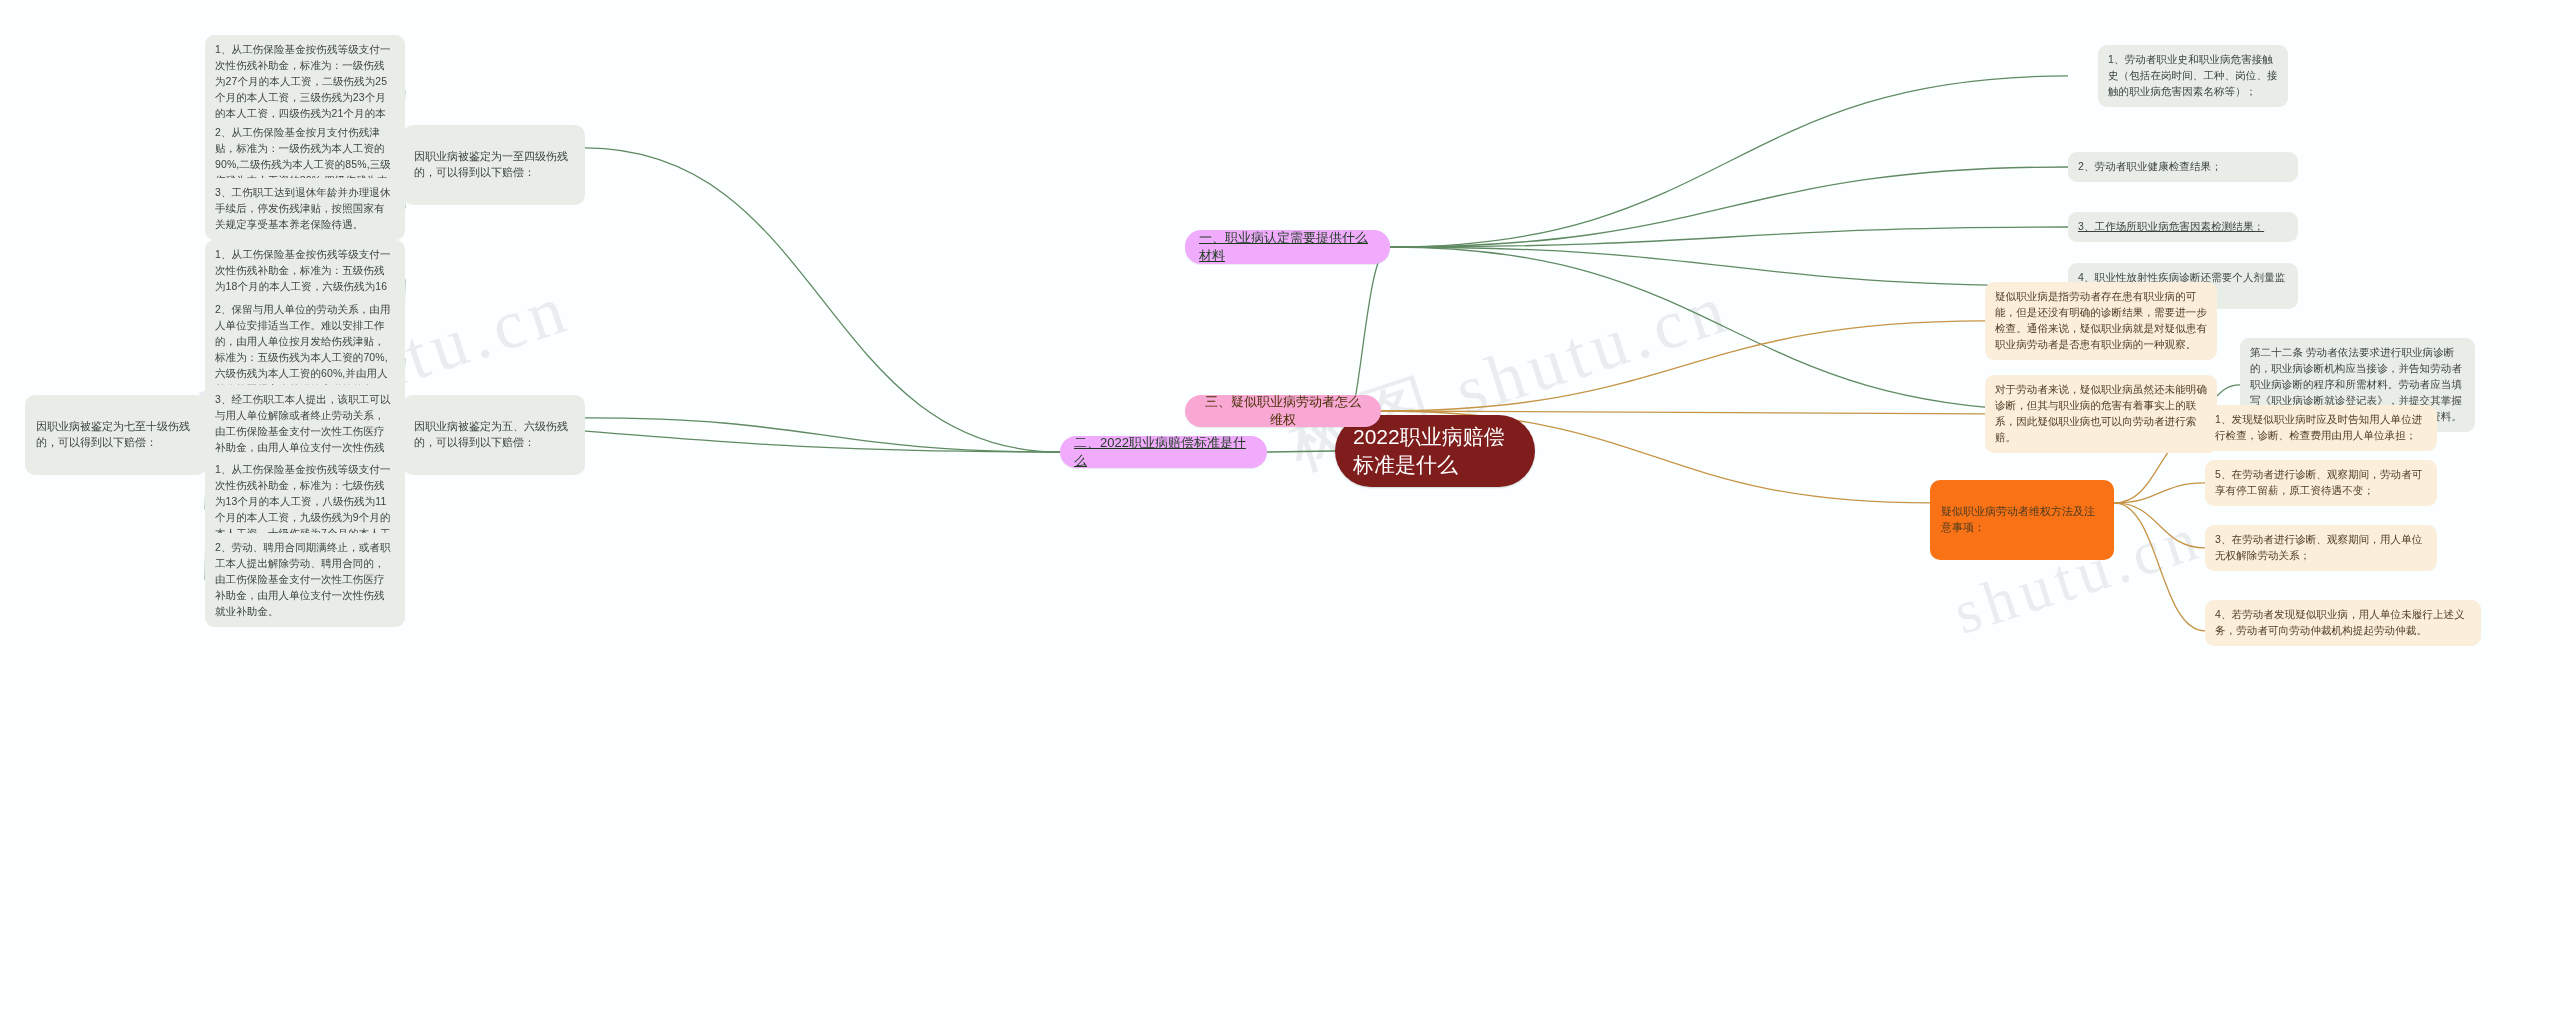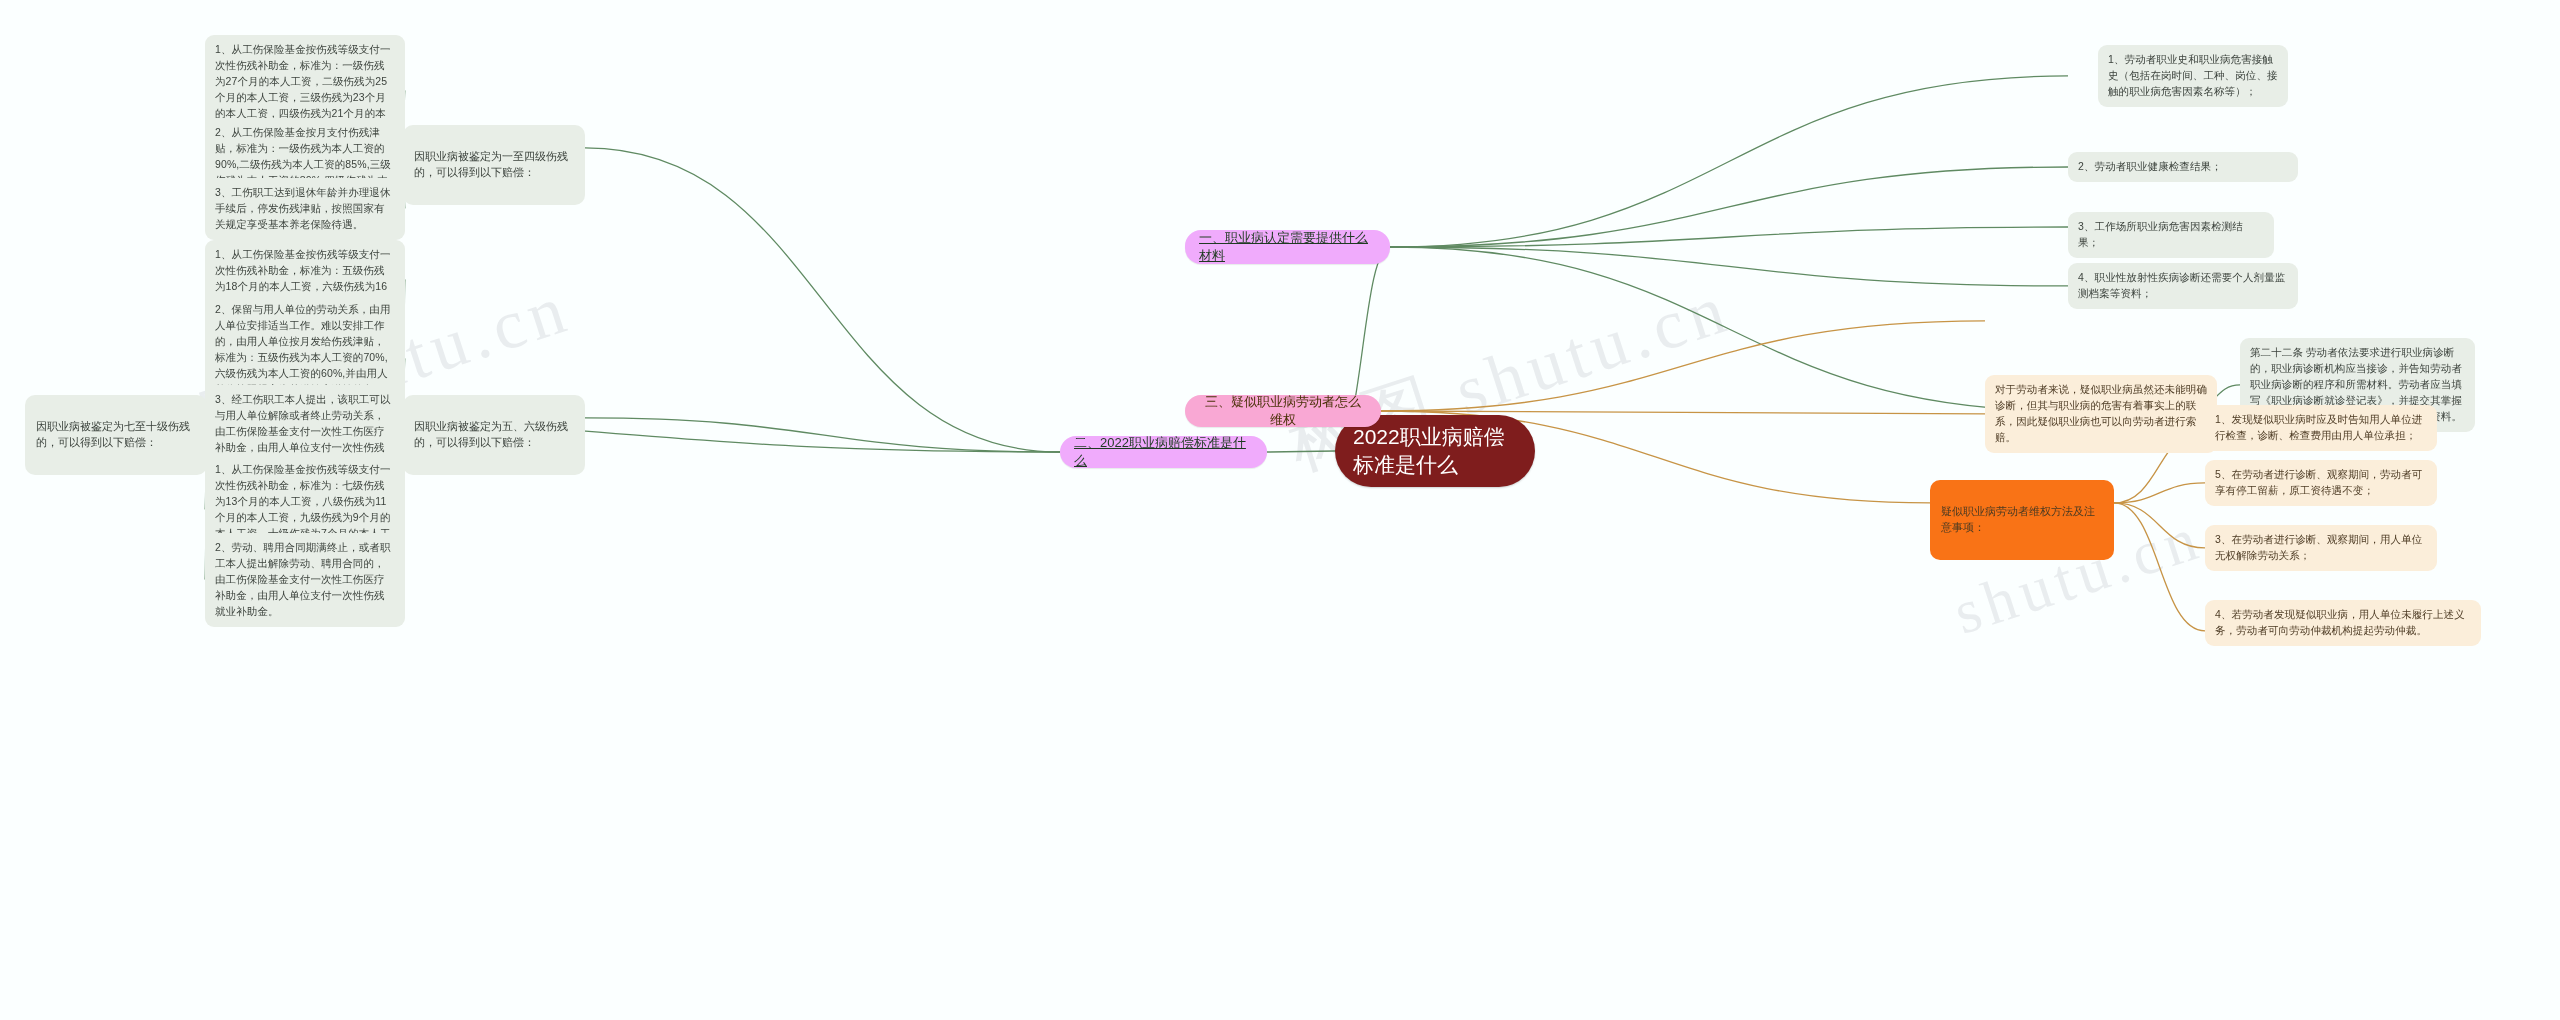--- a/index.html
+++ b/index.html
@@ -105,21 +105,21 @@
       <path d="M2114 502.9375 C2159.5 502.9375 2159.5 547.953125 2205 547.953125" fill="none" stroke="#c79446" stroke-width="1.3"></path>
       <path d="M2114 502.9375 C2159.5 502.9375 2159.5 630.9296875 2205 630.9296875" fill="none" stroke="#c79446" stroke-width="1.3"></path>
     </svg>
 
   <div class="node root" style="left:1335px;top:415px;width:200px;height:72px;">2022职业病赔偿标准是什么</div>
 
   <div class="node branch green" style="left:1185px;top:230px;width:205px;height:34px;">一、职业病认定需要提供什么材料</div>
 
   <div class="node leaf green" style="left:2068px;top:45px;width:190px;margin-left:30px;">1、劳动者职业史和职业病危害接触史（包括在岗时间、工种、岗位、接触的职业病危害因素名称等）；</div>
   <div class="node leaf green" style="left:2068px;top:152px;width:230px;">2、劳动者职业健康检查结果；</div>
-  <div class="node leaf green" style="left:2068px;top:212px;width:206px;">3、工作场所职业病危害因素检测结果；</div>
+  <div class="node leaf green" style="left:2068px;top:212px;width:230px;text-decoration:underline;">3、工作场所职业病危害因素检测结果；</div>
   <div class="node leaf green" style="left:2068px;top:263px;width:230px;">4、职业性放射性疾病诊断还需要个人剂量监测档案等资料；</div>
   <div class="node leaf green" style="left:2068px;top:388px;width:122px;">5、与诊断有关的其他资料。</div>
   <div class="node leaf green" style="left:2240px;top:338px;width:235px;">第二十二条 劳动者依法要求进行职业病诊断的，职业病诊断机构应当接诊，并告知劳动者职业病诊断的程序和所需材料。劳动者应当填写《职业病诊断就诊登记表》，并提交其掌握的本办法第二十一条规定的职业病诊断资料。</div>
 
   <div class="node branch green" style="left:1060px;top:436px;width:207px;height:32px;">二、2022职业病赔偿标准是什么</div>
 
   <div class="node sub green" style="left:403px;top:125px;width:182px;">因职业病被鉴定为一至四级伤残的，可以得到以下赔偿：</div>
   <div class="node leaf green" style="left:205px;top:35px;width:200px;">1、从工伤保险基金按伤残等级支付一次性伤残补助金，标准为：一级伤残为27个月的本人工资，二级伤残为25个月的本人工资，三级伤残为23个月的本人工资，四级伤残为21个月的本人工资。</div>
   <div class="node leaf green" style="left:205px;top:118px;width:200px;">2、从工伤保险基金按月支付伤残津贴，标准为：一级伤残为本人工资的90%,二级伤残为本人工资的85%,三级伤残为本人工资的80%,四级伤残为本人工资的75%.</div>
   <div class="node leaf green" style="left:205px;top:178px;width:200px;">3、工伤职工达到退休年龄并办理退休手续后，停发伤残津贴，按照国家有关规定享受基本养老保险待遇。</div>
@@ -128,20 +128,21 @@
   <div class="node leaf green" style="left:205px;top:240px;width:200px;">1、从工伤保险基金按伤残等级支付一次性伤残补助金，标准为：五级伤残为18个月的本人工资，六级伤残为16个月的本人工资。</div>
   <div class="node leaf green" style="left:205px;top:295px;width:200px;">2、保留与用人单位的劳动关系，由用人单位安排适当工作。难以安排工作的，由用人单位按月发给伤残津贴，标准为：五级伤残为本人工资的70%,六级伤残为本人工资的60%,并由用人单位按照规定为其缴纳应缴纳的各项社会保险费。</div>
   <div class="node leaf green" style="left:205px;top:385px;width:200px;">3、经工伤职工本人提出，该职工可以与用人单位解除或者终止劳动关系，由工伤保险基金支付一次性工伤医疗补助金，由用人单位支付一次性伤残就业补助金。</div>
 
   <div class="node sub green" style="left:25px;top:395px;width:182px;">因职业病被鉴定为七至十级伤残的，可以得到以下赔偿：</div>
   <div class="node leaf green" style="left:205px;top:455px;width:200px;">1、从工伤保险基金按伤残等级支付一次性伤残补助金，标准为：七级伤残为13个月的本人工资，八级伤残为11个月的本人工资，九级伤残为9个月的本人工资，十级伤残为7个月的本人工资。</div>
   <div class="node leaf green" style="left:205px;top:533px;width:200px;">2、劳动、聘用合同期满终止，或者职工本人提出解除劳动、聘用合同的，由工伤保险基金支付一次性工伤医疗补助金，由用人单位支付一次性伤残就业补助金。</div>
 
   <div class="node branch orange" style="left:1185px;top:395px;width:196px;height:32px;">三、疑似职业病劳动者怎么维权</div>
 
+  <div class="node leaf orange" style="left:1985px;top:282px;width:232px;">疑似职业病是指劳动者存在患有职业病的可能，但是还没有明确的诊断结果，需要进一步检查。通俗来说，疑似职业病就是对疑似患有职业病劳动者是否患有职业病的一种观察。</div>
   <div class="node leaf orange" style="left:1985px;top:375px;width:232px;">对于劳动者来说，疑似职业病虽然还未能明确诊断，但其与职业病的危害有着事实上的联系，因此疑似职业病也可以向劳动者进行索赔。</div>
 
   <div class="node sub orange" style="left:1930px;top:480px;width:184px;">疑似职业病劳动者维权方法及注意事项：</div>
 
   <div class="node leaf tan" style="left:2205px;top:405px;width:232px;">1、发现疑似职业病时应及时告知用人单位进行检查，诊断、检查费用由用人单位承担；</div>
   <div class="node leaf tan" style="left:2205px;top:460px;width:232px;">5、在劳动者进行诊断、观察期间，劳动者可享有停工留薪，原工资待遇不变；</div>
   <div class="node leaf tan" style="left:2205px;top:525px;width:232px;">3、在劳动者进行诊断、观察期间，用人单位无权解除劳动关系；</div>
   <div class="node leaf tan" style="left:2205px;top:600px;width:276px;">4、若劳动者发现疑似职业病，用人单位未履行上述义务，劳动者可向劳动仲裁机构提起劳动仲裁。</div>
 
 </div>

